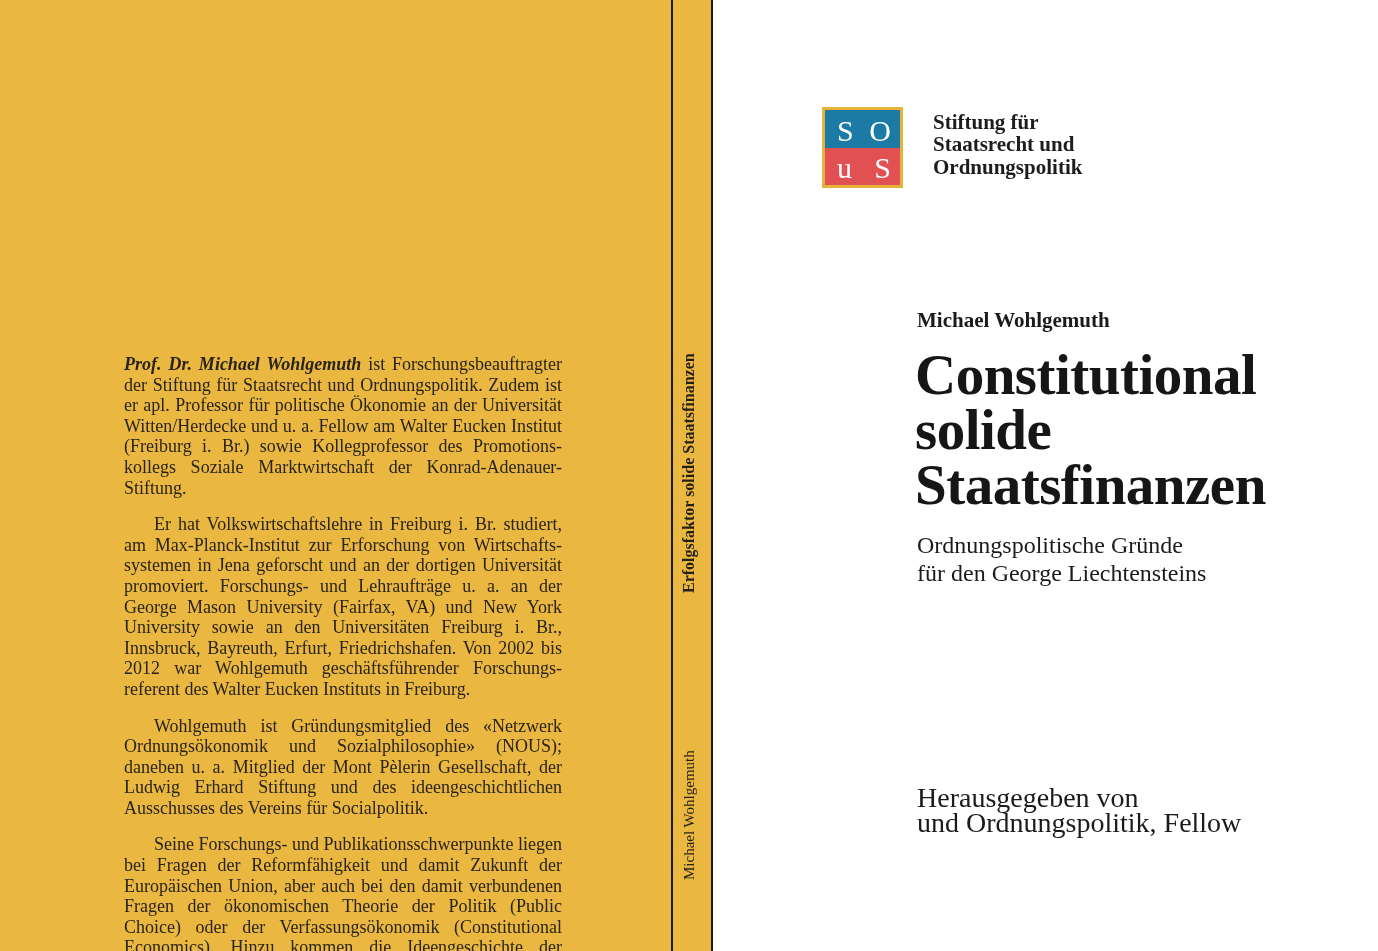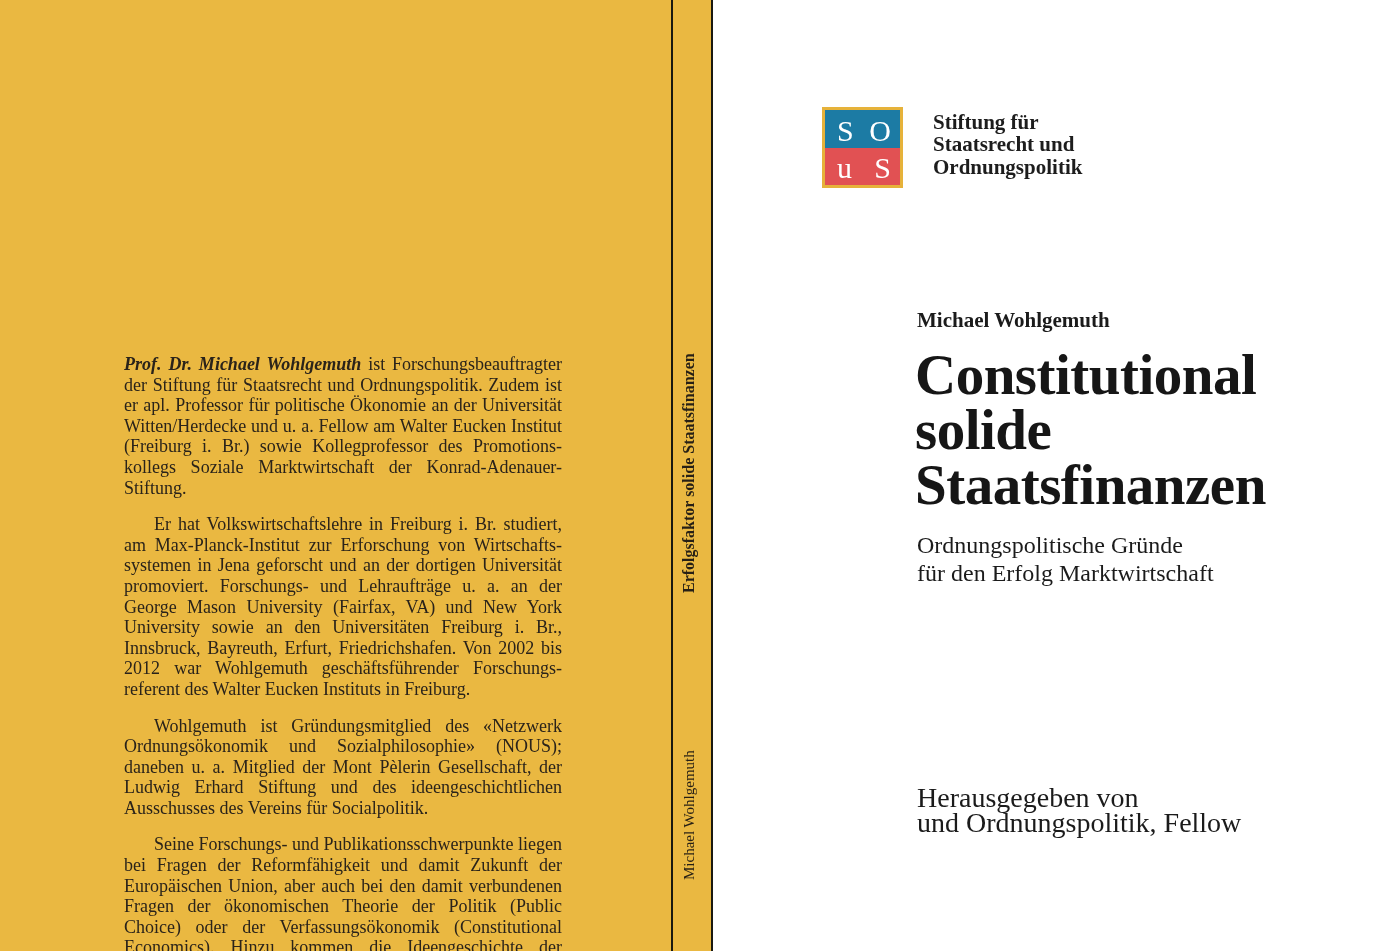--- a/index.html
+++ b/index.html
@@ -98,21 +98,21 @@
     <div class="author">Michael Wohlgemuth</div>
 
     <div class="title">
       <div>Constitutional</div>
       <div>solide</div>
       <div>Staatsfinanzen</div>
     </div>
 
     <div class="subtitle">
       <div>Ordnungspolitische Gründe</div>
-      <div>für den Erfolg Marktwirtschaft</div>
+      <div>für den George Liechtensteins</div>
     </div>
 
     <div class="publisher">
       <div>Herausgegeben von</div>
       <div>und Ordnungspolitik, Fellow</div>
     </div>
 
   </div>
 </div>
 

